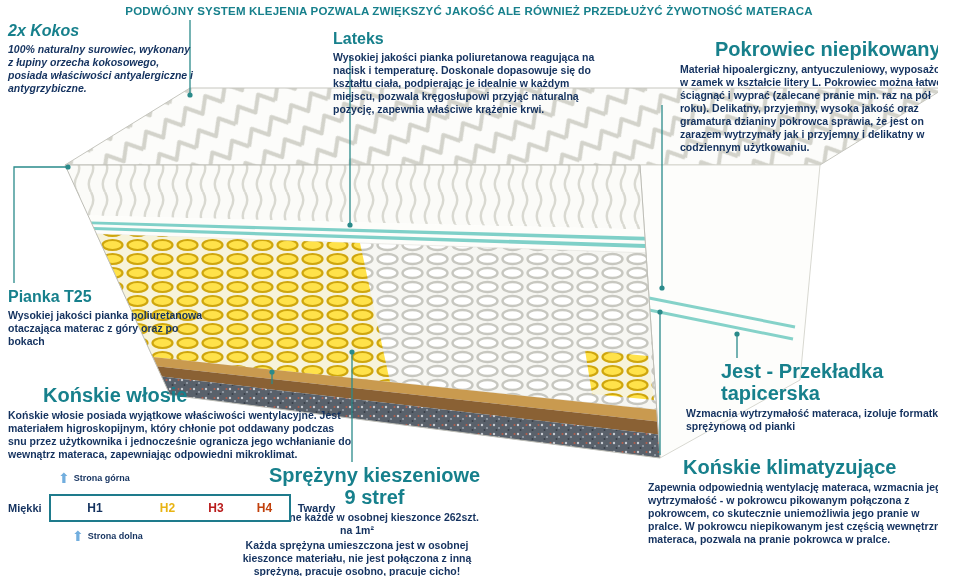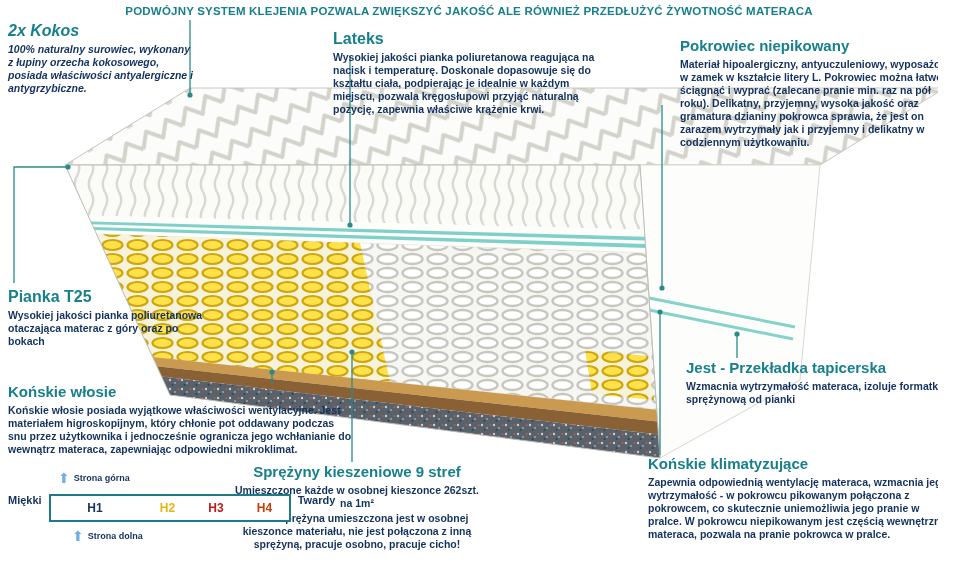--- a/index.html
+++ b/index.html
@@ -4,27 +4,27 @@
 <style>
   html,body{margin:0;padding:0;background:#fff;}
   .canvas{position:relative;width:938px;height:576px;background:#ffffff;overflow:hidden;
           font-family:"Liberation Sans",sans-serif;}
   svg.art,svg.lines{position:absolute;left:0;top:0;width:958px;height:576px;}
   .title{position:absolute;top:5px;left:0;width:100%;text-align:center;
          font-size:11.5px;font-weight:bold;color:#17808c;letter-spacing:.2px;}
   .block{position:absolute;}
   .h{font-weight:bold;color:#17808c;margin:0 0 3px 0;line-height:1.1;}
   .h-lg{font-size:16px;}
-  .h-md{font-size:15px;}
+  .h-md{font-size:20px;margin-left:35px;}
   .b{margin:0 0 2px 0;font-size:10.5px;line-height:1.24;font-weight:bold;color:#14325f;}
   .center{text-align:center;}
   .note{position:absolute;display:flex;align-items:center;gap:4px;}
   .arrow{color:#72aede;font-size:14px;line-height:1;}
   .note-label{font-size:9px;font-weight:bold;color:#14325f;}
-  .scale-row{position:absolute;display:flex;align-items:flex-start;gap:7px;}
+  .scale-row{position:absolute;display:flex;align-items:center;gap:7px;}
   .scale-side{font-size:11px;font-weight:bold;color:#14325f;}
   .scale-box{width:238px;height:24px;border:2px solid #1e7b8c;background:#ffffff;
              display:flex;align-items:center;justify-content:space-around;}
   .lvl{font-size:12px;font-weight:bold;}
 </style>
 </head>
 <body>
 
 <div class="canvas">
 

